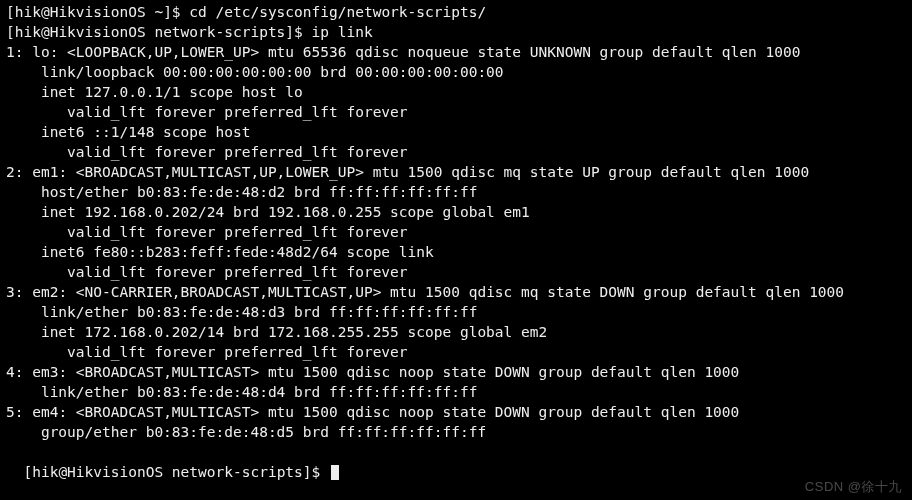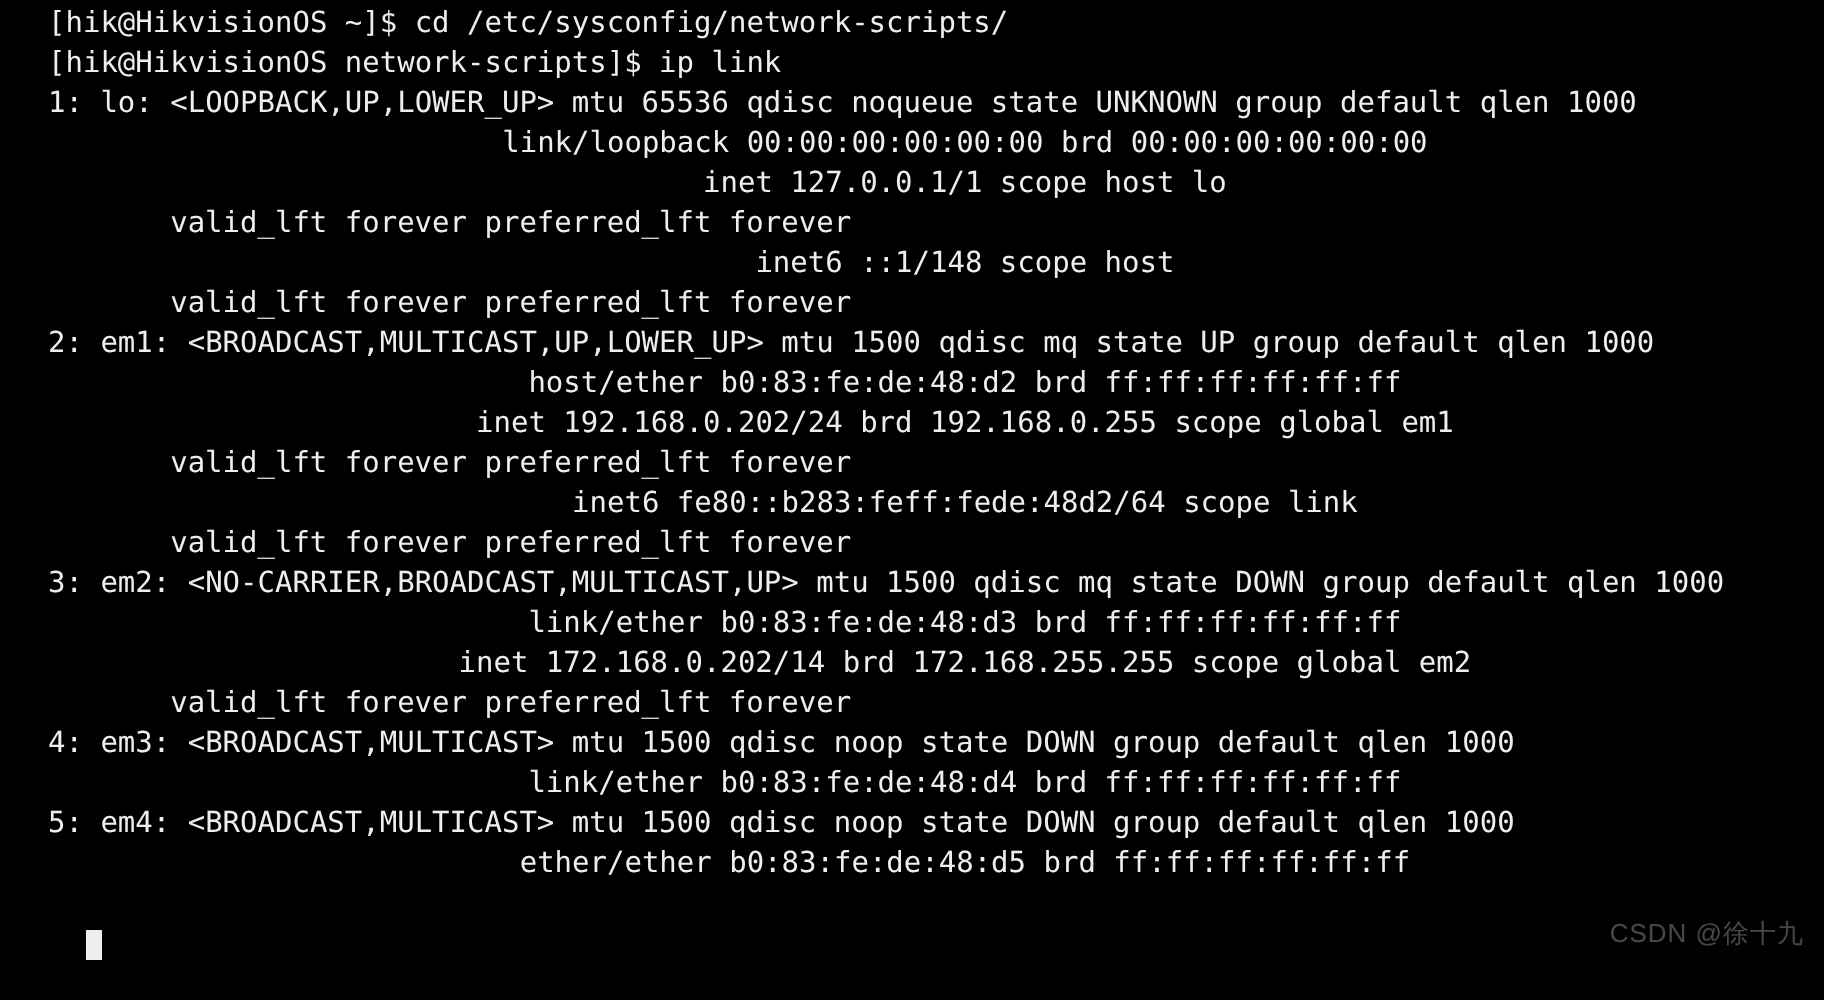--- a/index.html
+++ b/index.html
@@ -6,34 +6,34 @@
   html, body { width: 912px; height: 500px; overflow: hidden; }
   body {
     background: #000;
     color: #eee;
     font-family: "Consolas", "Menlo", "DejaVu Sans Mono", monospace;
     font-size: 14.5px;
     line-height: 1.38;
     padding: 2px 6px;
     position: relative;
   }
-  .line { white-space: pre; margin-left: 18px; }
-  .ind1 { padding-left: 4ch; text-align: center; }
+  .line { white-space: pre; }
+  .ind1 { padding-left: 4ch; }
   .ind2 { padding-left: 7ch; }
   .cursor {
     display: inline-block;
     width: 8px;
     height: 15px;
     background: #eee;
     vertical-align: text-bottom;
     margin-left: 2px;
   }
   .watermark {
     position: absolute;
-    bottom: 24px;
+    bottom: 4px;
     right: 10px;
     color: rgba(255,255,255,0.28);
     font-family: sans-serif;
     font-size: 13px;
     letter-spacing: 0.5px;
   }
 </style>
 </head>
 <body>
 
@@ -56,19 +56,19 @@
 
 <div class="line">3: em2: &lt;NO-CARRIER,BROADCAST,MULTICAST,UP&gt; mtu 1500 qdisc mq state DOWN group default qlen 1000</div>
 <div class="line ind1">link/ether b0:83:fe:de:48:d3 brd ff:ff:ff:ff:ff:ff</div>
 <div class="line ind1">inet 172.168.0.202/14 brd 172.168.255.255 scope global em2</div>
 <div class="line ind2">valid_lft forever preferred_lft forever</div>
 
 <div class="line">4: em3: &lt;BROADCAST,MULTICAST&gt; mtu 1500 qdisc noop state DOWN group default qlen 1000</div>
 <div class="line ind1">link/ether b0:83:fe:de:48:d4 brd ff:ff:ff:ff:ff:ff</div>
 
 <div class="line">5: em4: &lt;BROADCAST,MULTICAST&gt; mtu 1500 qdisc noop state DOWN group default qlen 1000</div>
-<div class="line ind1">ether/ether b0:83:fe:de:48:d5 brd ff:ff:ff:ff:ff:ff</div>
+<div class="line ind1">group/ether b0:83:fe:de:48:d5 brd ff:ff:ff:ff:ff:ff</div>
 
 <div class="line">
-  <span class="cursor"></span>
+  <span>[hik@HikvisionOS network-scripts]$ </span><span class="cursor"></span>
 </div>
 
 <div class="watermark">CSDN @徐十九</div>
 
 </body></html>

